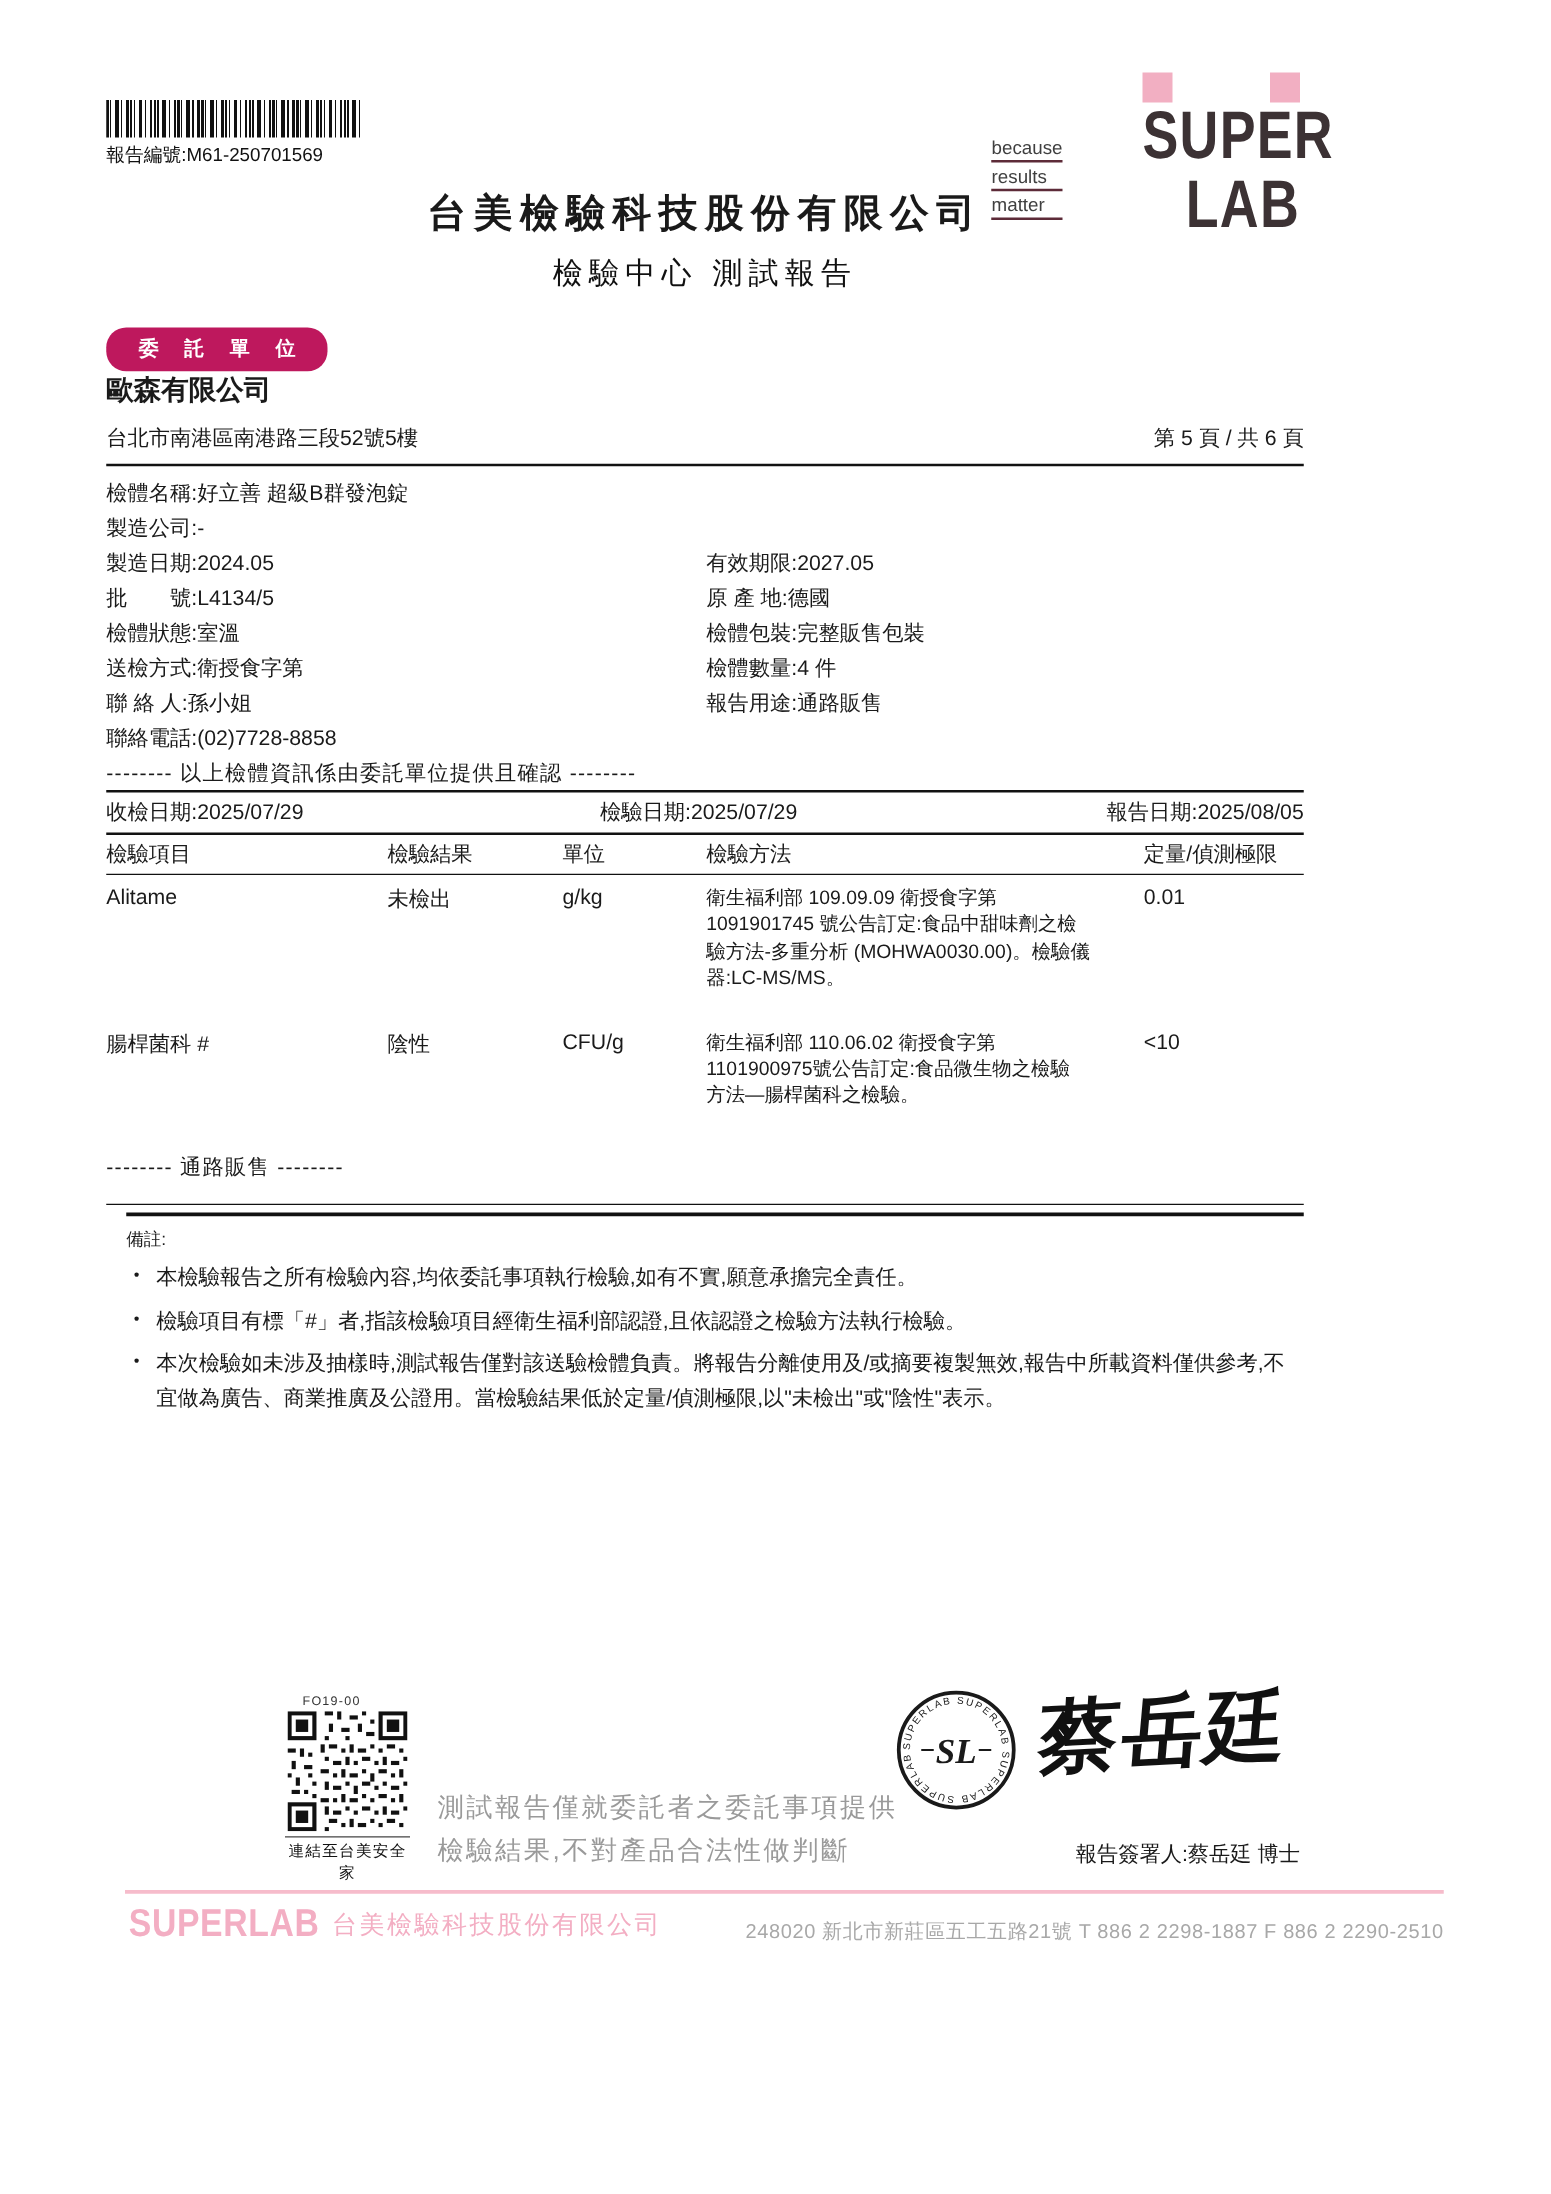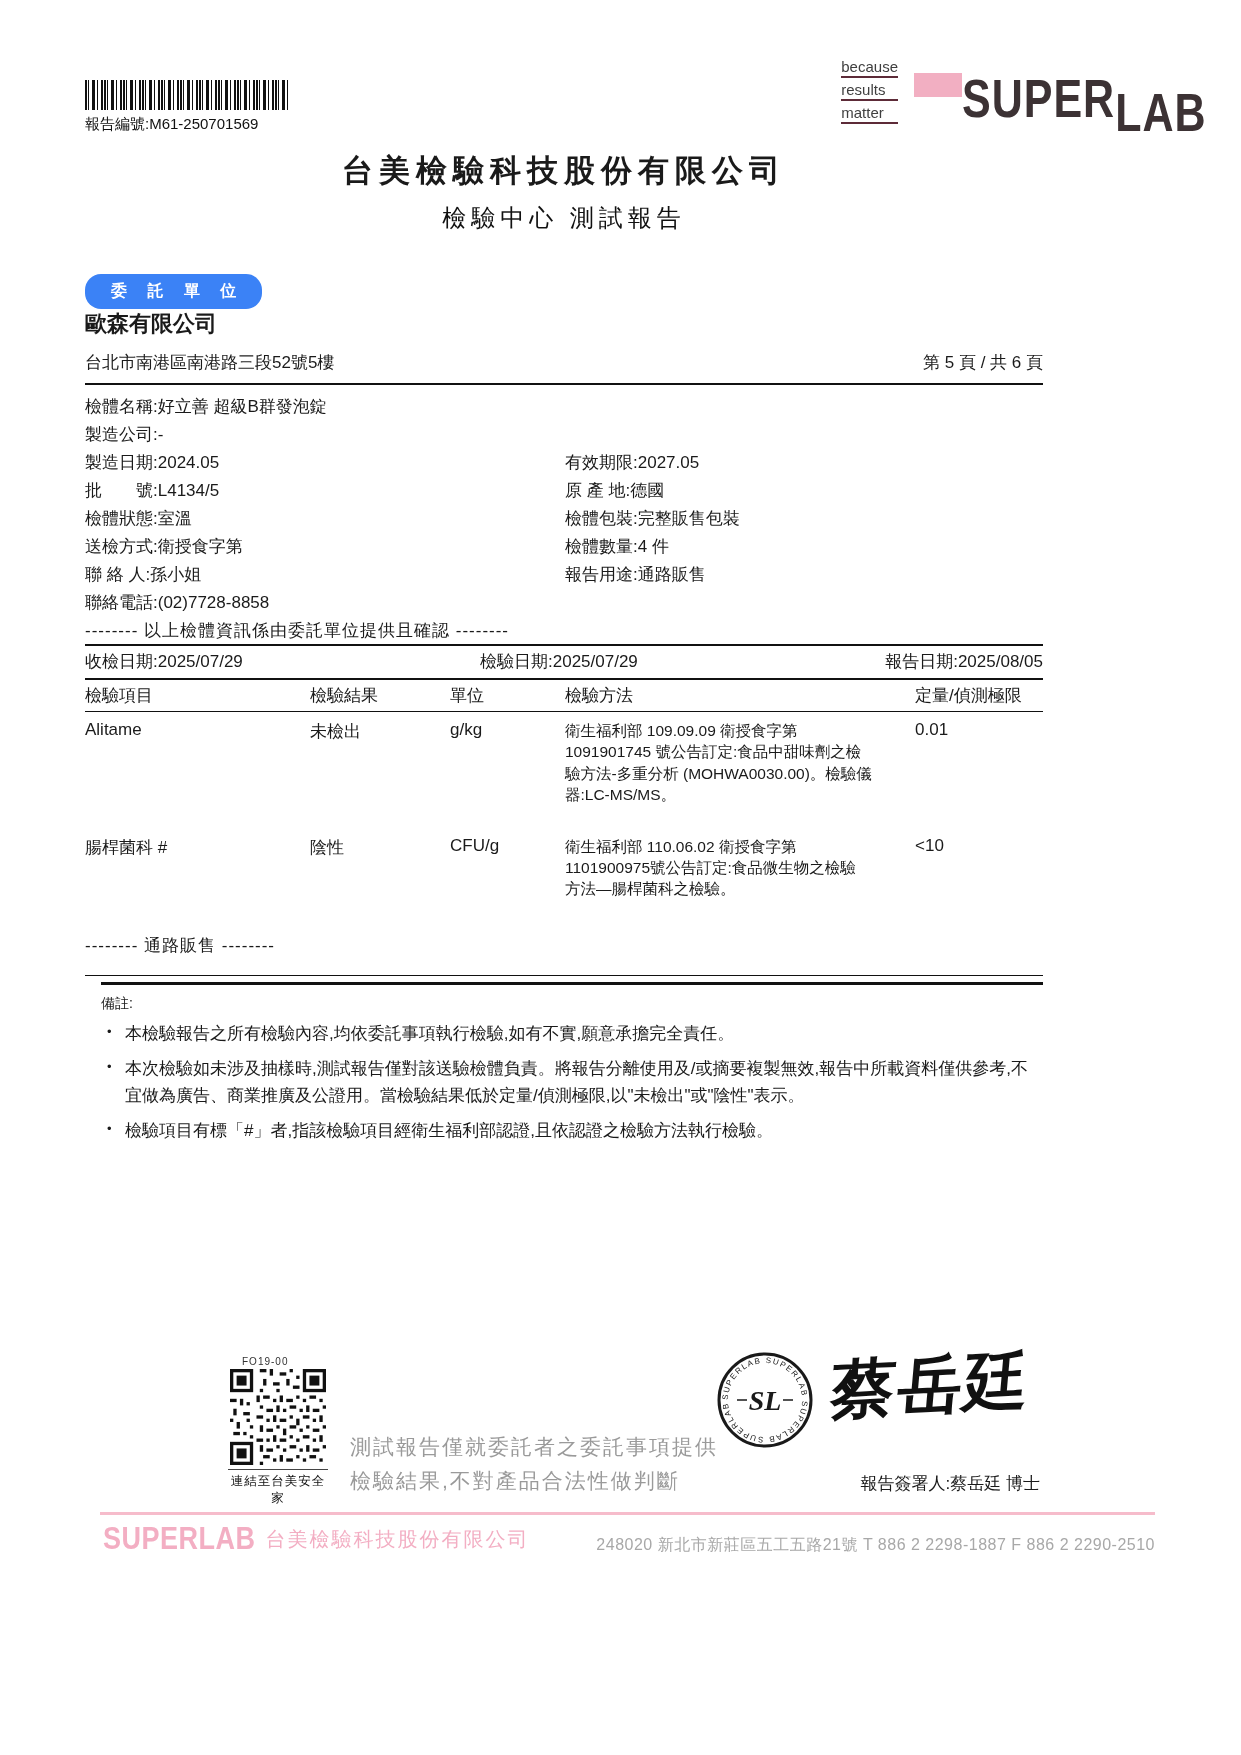--- a/index.html
+++ b/index.html
@@ -18,29 +18,29 @@
   }
   .report-no { font-size:15px; margin-top:5px; color:#111; }
 
   .doc-title { text-align:center; font-size:31px; font-weight:700; letter-spacing:6px; margin-top:16px; }
   .doc-subtitle { text-align:center; font-size:24px; letter-spacing:5px; margin-top:10px; color:#111; }
 
   
   .logo { position:absolute; top:58px; right:201px; display:flex; align-items:flex-end; gap:16px; }
   .tagline { display:flex; flex-direction:column; gap:3px; font-size:15px; color:#3f3f3f; padding-bottom:4px; }
   .tagline span { border-bottom:2px solid #5d2b38; padding-bottom:1px; }
-  .logo-block { width:126px; display:flex; flex-direction:row; }
+  .logo-block { width:126px; display:flex; flex-direction:column;margin-left:48px; }
   .squares-row { display:flex; justify-content:space-between; margin-bottom:2px; }
   .pink-sq { width:24px; height:24px; background:#f2afc2; }
   .logo-super, .logo-lab { font-weight:700; color:#3c3234; line-height:0.95; letter-spacing:1px; transform:scaleY(1.25); transform-origin:left top; font-size:43px; }
   .logo-lab { align-self:flex-end; margin-top:14px; transform-origin:right top; }
 
   
   .badge {
-    display:inline-block; margin-top:40px; background:#3b82f6; color:#fff;
+    display:inline-block; margin-top:28px; background:#be185d; color:#fff;
     font-size:16px; font-weight:600; letter-spacing:8px;
     padding:7px 18px 7px 26px; border-radius:16px;
   }
 
   .client-name { font-size:22px; font-weight:700; }
   .addr-row { display:flex; justify-content:space-between; align-items:flex-end; margin-top:12px; padding-bottom:9px; border-bottom:2px solid #111; font-size:17px; }
 
   .fields { margin-top:7px; }
   .field-row { display:grid; grid-template-columns:480px 1fr; font-size:17px; height:28px; align-items:center; }
 
@@ -205,22 +205,22 @@
     </div>
 
     <div class="end-note">--------  通路販售  --------</div>
 
     <div class="rule" style="margin-top:18px;"></div>
     <div class="rule3" style="margin-top:6px; margin-left:16px;"></div>
 
     <div class="remarks">
       <div class="remarks-title">備註:</div>
       <div class="remark-item">本檢驗報告之所有檢驗內容,均依委託事項執行檢驗,如有不實,願意承擔完全責任。</div>
+      <div class="remark-item">檢驗項目有標「#」者,指該檢驗項目經衛生福利部認證,且依認證之檢驗方法執行檢驗。</div>
       <div class="remark-item">本次檢驗如未涉及抽樣時,測試報告僅對該送驗檢體負責。將報告分離使用及/或摘要複製無效,報告中所載資料僅供參考,不宜做為廣告、商業推廣及公證用。當檢驗結果低於定量/偵測極限,以"未檢出"或"陰性"表示。</div>
-      <div class="remark-item">檢驗項目有標「#」者,指該檢驗項目經衛生福利部認證,且依認證之檢驗方法執行檢驗。</div>
     </div>
   </div>
 
   <div class="qr-wrap">
     <div class="qr-label">FO19-00</div>
     <svg class="qr-svg" viewBox="0 0 29 29">
       <rect x="0" y="0" width="29" height="29" fill="#fff"></rect>
       <g fill="#111">
         <rect x="0" y="0" width="7" height="7"></rect>
           <rect x="22" y="0" width="7" height="7"></rect>

